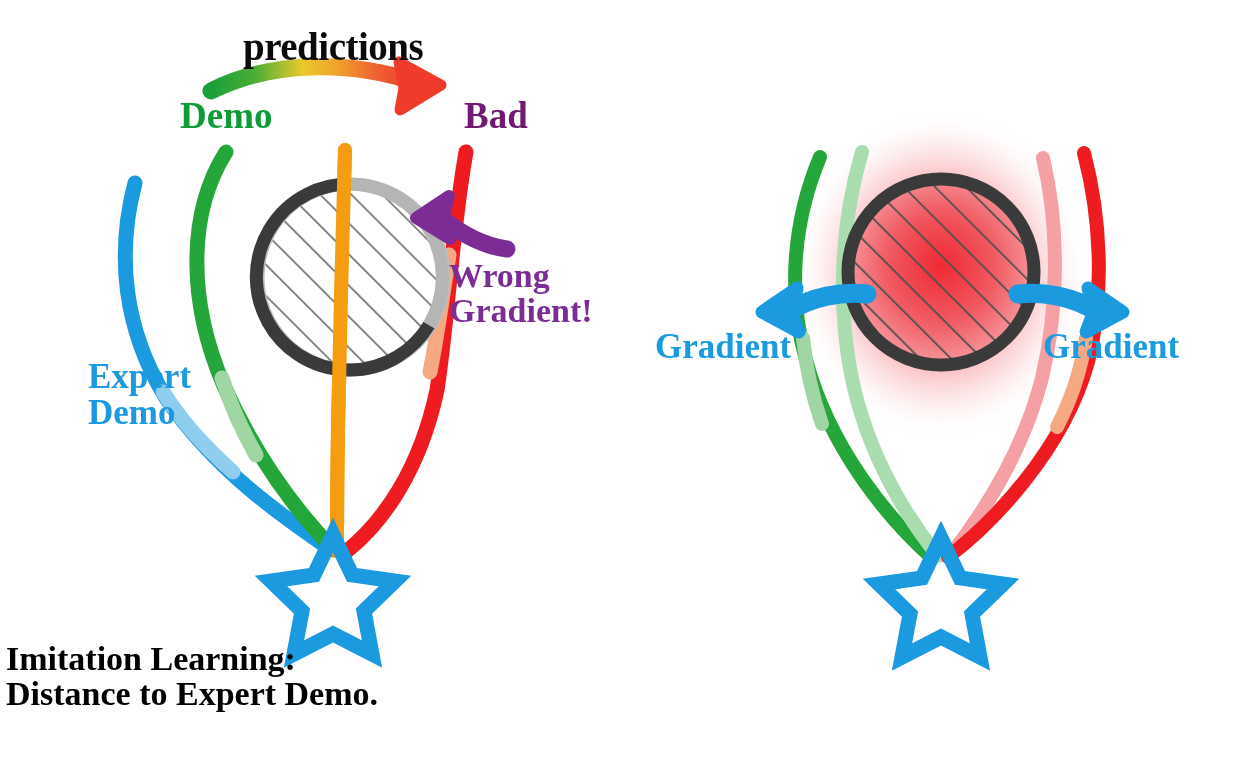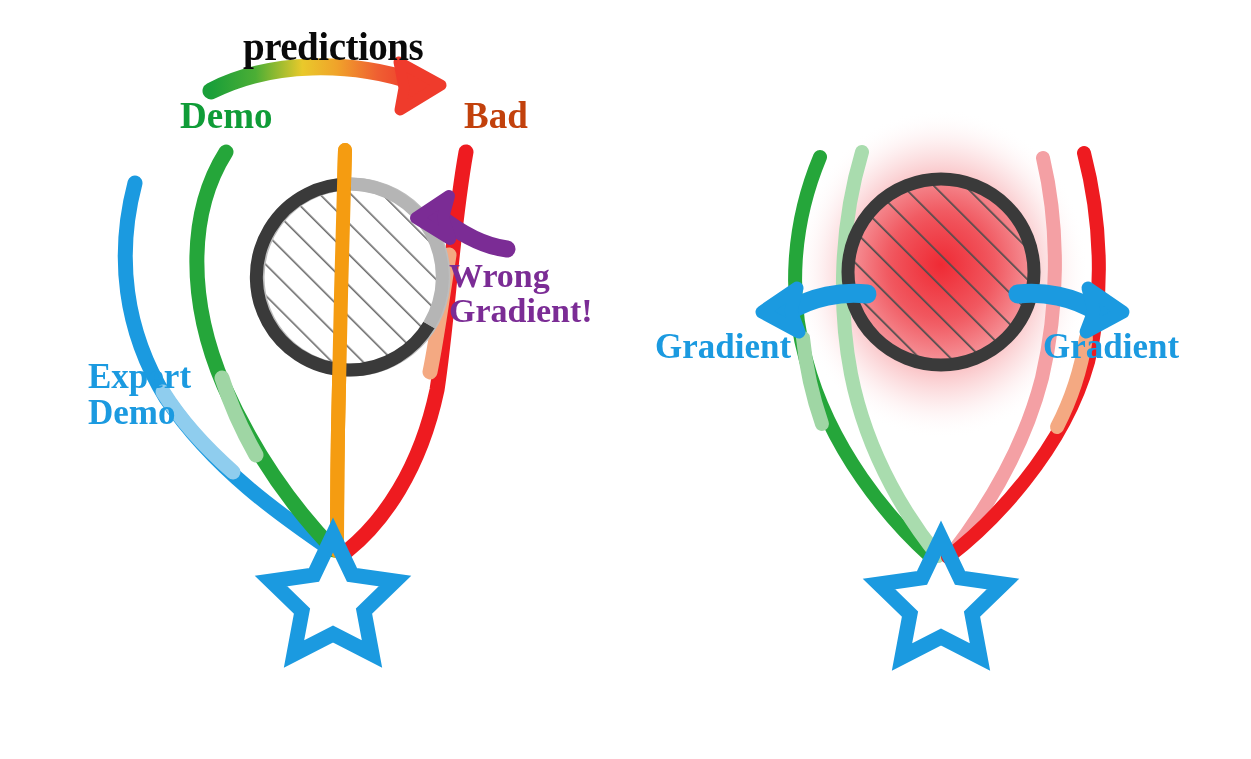--- a/index.html
+++ b/index.html
@@ -47,21 +47,21 @@
   #label-good {
     left: 180px;
     top: 97px;
     font-size: 37px;
     color: #0f9c37;
   }
   #label-bad {
     left: 464px;
     top: 97px;
     font-size: 37px;
-    color: #c2410c;
+    color: #701a75;
   }
   #label-expert-demo {
     left: 88px;
     top: 359px;
     font-size: 35px;
     color: #1b9ae0;
   }
   #label-wrong-gradient {
     left: 449px;
     top: 258px;
@@ -229,19 +229,21 @@
   <div class="txt" id="label-good">Demo</div>
 
   <div class="txt" id="label-bad">Bad</div>
 
   <div class="txt" id="label-wrong-gradient">Wrong
 Gradient!</div>
 
   <div class="txt" id="label-expert-demo">Expert
 Demo</div>
 
+  <div class="txt" id="caption-left">Imitation Learning:
+Distance to Expert Demo.</div>
 
   <div class="txt" id="label-gradient-left">Gradient</div>
 
   <div class="txt" id="label-gradient-right">Gradient</div>
 
 
 </div>
 
 </body></html>

